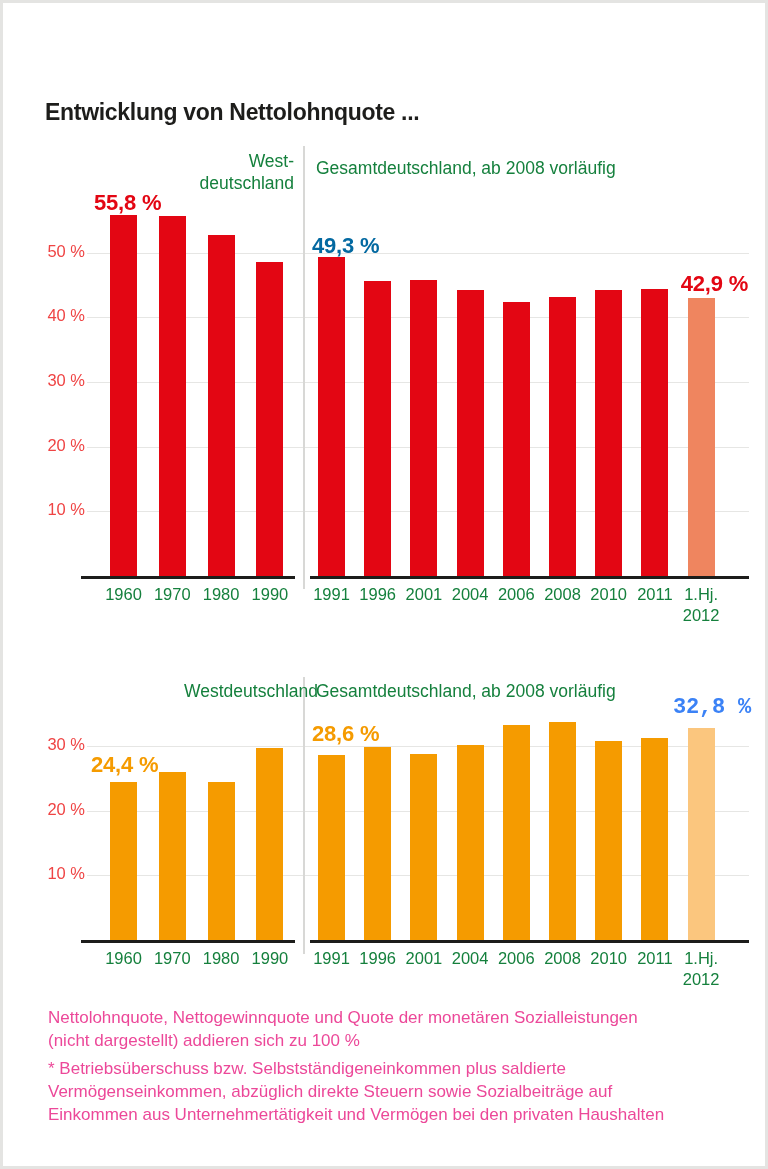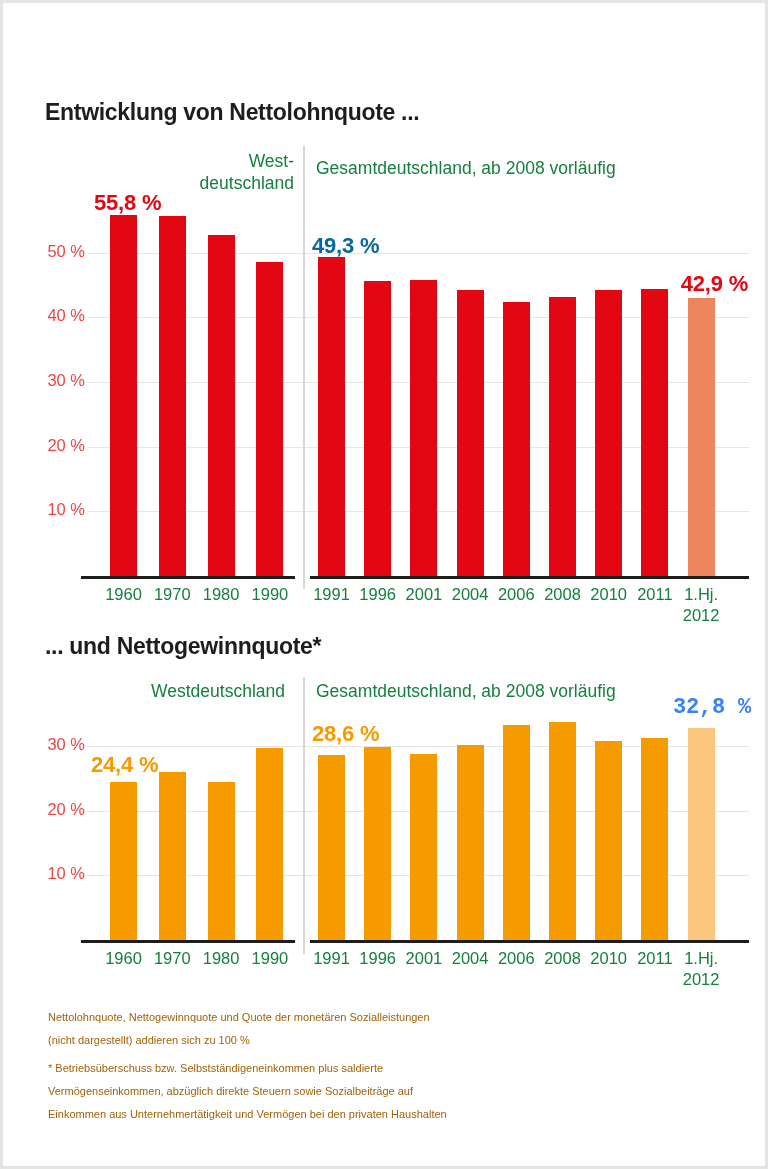--- a/index.html
+++ b/index.html
@@ -42,21 +42,21 @@
     position:absolute;font-size:17.5px;color:#15803d;
     white-space:pre-line;line-height:1.25;
   }
   .group-label.right{text-align:right;}
   .callout{
     position:absolute;font-size:22px;font-weight:700;white-space:nowrap;
     letter-spacing:-0.2px;
   }
   .note,.footnote,.source{
     position:absolute;left:45px;margin:0;width:690px;
-    font-size:11px;line-height:23px;color:#a16207;white-space:pre-line;
+    font-size:17px;line-height:23px;color:#ec4899;white-space:pre-line;
   }
   .note{top:1003px;}
   .footnote{top:1054px;}
   .source{top:1120px;}
 </style>
 </head>
 <body>
 
 <div class="canvas">
 
@@ -103,30 +103,29 @@
       <div class="bar" style="left: 638.4px; top: 285.732px; width: 27px; height: 287.268px; background: rgb(227, 6, 19);"></div>
       <div class="xtick" style="left: 618.9px; top: 581px;">2011</div>
       <div class="bar" style="left: 684.6px; top: 295.437px; width: 27px; height: 277.563px; background: rgb(239, 133, 95);"></div>
       <div class="xtick" style="left: 665.1px; top: 581px;">1.Hj.
 2012</div>
       <div class="callout" style="top: 187px; color: rgb(227, 6, 19); left: 91px;">55,8 %</div>
       <div class="callout" style="top: 230px; color: #0369a1; left: 309px;">49,3 %</div>
       <div class="callout" style="top: 268.437px; color: rgb(227, 6, 19); right: 23px;">42,9 %</div>
     </div>
 
-  <h2 class="sub sub2">... und Nettogewinnquote*</h2>
   <div class="chart" id="chart-1">
       <div class="gridline" style="left: 84px; top: 742.9px; width: 662px;"></div>
       <div class="ytick" style="left: 20px; top: 731.9px;">30 %</div>
       <div class="gridline" style="left: 84px; top: 807.6px; width: 662px;"></div>
       <div class="ytick" style="left: 20px; top: 796.6px;">20 %</div>
       <div class="gridline" style="left: 84px; top: 872.3px; width: 662px;"></div>
       <div class="ytick" style="left: 20px; top: 861.3px;">10 %</div>
       <div class="divider" style="left: 300px; top: 674px; height: 277px;"></div>
-      <div class="group-label right" style="top: 678px; right: 486px; text-align: center;">Westdeutschland</div>
+      <div class="group-label right" style="top: 678px; right: 453px; text-align: center;">Westdeutschland</div>
       <div class="axis" style="left: 78px; top: 937px; width: 214px;"></div>
       <div class="bar" style="left: 107px; top: 779.132px; width: 27px; height: 157.868px; background: rgb(245, 155, 0);"></div>
       <div class="xtick" style="left: 87.5px; top: 945px;">1960</div>
       <div class="bar" style="left: 155.8px; top: 769.427px; width: 27px; height: 167.573px; background: rgb(245, 155, 0);"></div>
       <div class="xtick" style="left: 136.3px; top: 945px;">1970</div>
       <div class="bar" style="left: 204.6px; top: 779.132px; width: 27px; height: 157.868px; background: rgb(245, 155, 0);"></div>
       <div class="xtick" style="left: 185.1px; top: 945px;">1980</div>
       <div class="bar" style="left: 253.4px; top: 745.488px; width: 27px; height: 191.512px; background: rgb(245, 155, 0);"></div>
       <div class="xtick" style="left: 233.9px; top: 945px;">1990</div>
       <div class="group-label" style="top: 678px; left: 313px;">Gesamtdeutschland, ab 2008 vorläufig</div>

